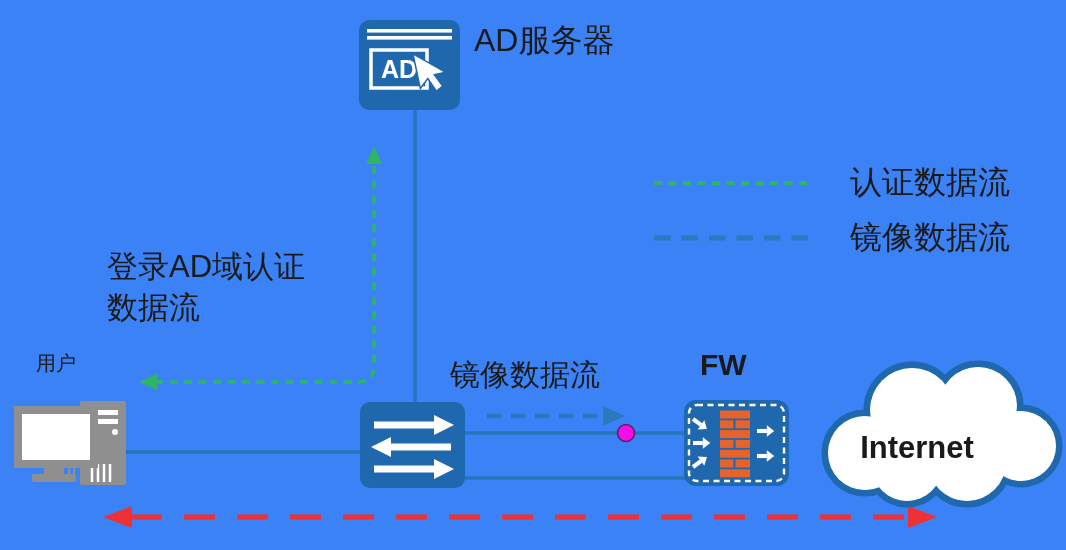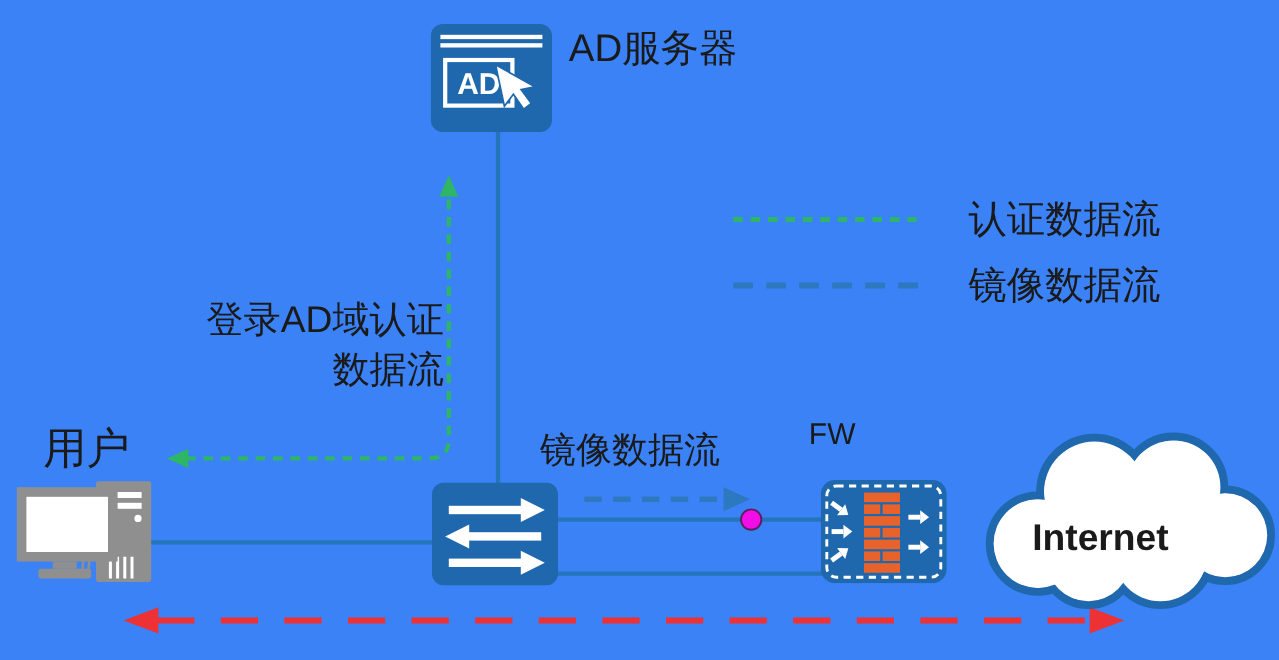--- a/index.html
+++ b/index.html
@@ -6,25 +6,25 @@
   #canvas{
     position:relative;width:1066px;height:550px;background:#3b82f6;overflow:hidden;
     font-family:"Liberation Sans","DejaVu Sans",sans-serif;color:#1a1a1a;
   }
   .abs{position:absolute;}
   .label{color:#1a1a1a;white-space:nowrap;}
   #connector-layer{left:0;top:0;z-index:1;}
   .icon{z-index:2;}
   .txt{z-index:3;}
   #ad-label{left:474px;top:20px;font-size:32px;line-height:40px;}
-  #auth-flow-label{left:118px;top:246px;width:252px;text-align:right;font-size:31px;line-height:41px;}
-  #user-label{left:36px;top:350px;font-size:36px;}
+  #auth-flow-label{left:107px;top:246px;width:252px;text-align:left;font-size:31px;line-height:41px;}
+  #user-label{left:36px;top:350px;font-size:20px;}
   #mirror-flow-label{left:450px;top:355px;font-size:30px;}
-  #fw-label{left:674px;top:348px;font-size:25px;font-weight:normal;}
-  #legend{left:609px;top:155px;z-index:3;}
+  #fw-label{left:700px;top:348px;font-size:30px;font-weight:bold;}
+  #legend{left:652px;top:155px;z-index:3;}
   .legend-row{display:flex;align-items:center;height:55px;}
   .legend-swatch{width:162px;height:10px;margin-right:36px;flex:0 0 auto;}
   .legend-label{font-size:32px;color:#1a1a1a;white-space:nowrap;}
 </style>
 </head>
 <body>
 
 <div id="canvas">
 
   <svg id="connector-layer" class="abs" width="1066" height="550" viewBox="0 0 1066 550">

